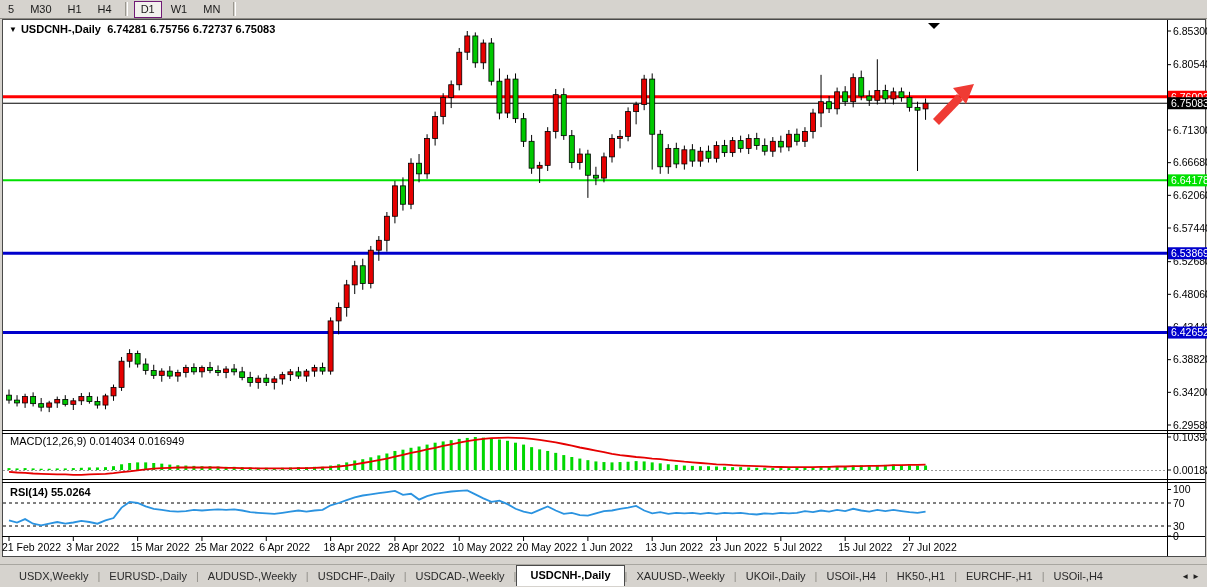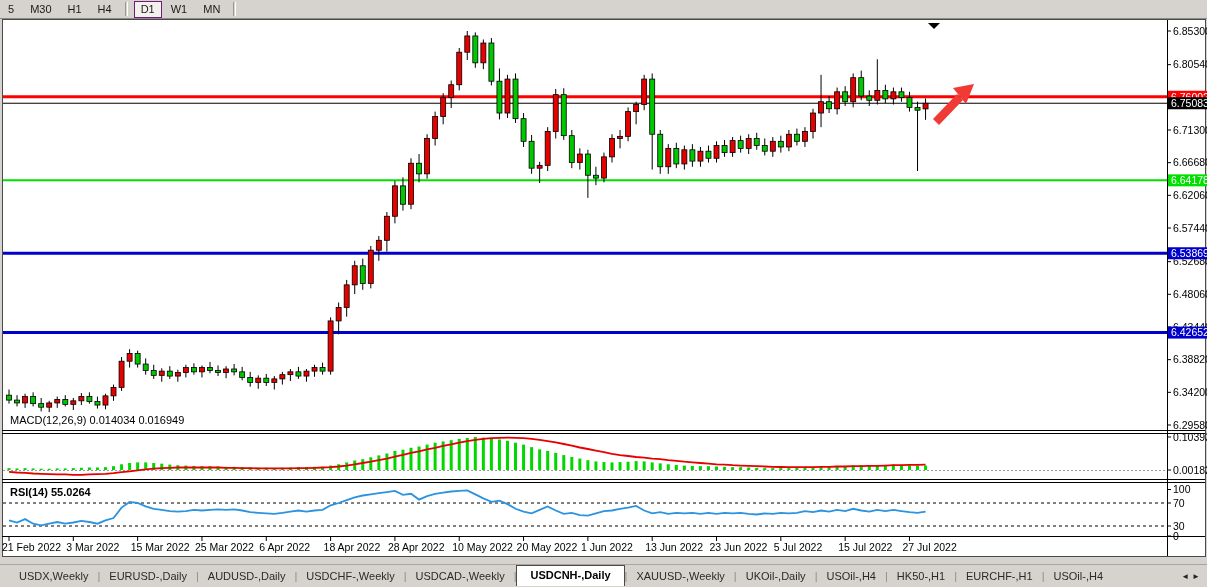--- a/index.html
+++ b/index.html
@@ -9,21 +9,21 @@
        align-items:center;background:#d6d3ce;z-index:5;}
   .tf-btn{font-size:11px;color:#1a1a1a;padding:0 6px;line-height:15px;margin:0 1px;
        border:1px solid transparent;white-space:nowrap;}
   .tf-btn.active{background:#f2f1ed;border:1px solid #701a75;}
   .tb-sep{width:1px;height:14px;border-left:1px solid #9a9890;border-right:1px solid #ffffff;margin:0 5px;}
   svg{position:absolute;top:0;left:0;}
   svg text{font-family:"Liberation Sans",sans-serif;}
   .chart-title{position:absolute;left:9px;top:23px;font-size:11px;font-weight:bold;color:#000;z-index:4;}
   .chart-title .tri{font-size:8px;margin-right:4px;vertical-align:1px;}
   .ind-label{position:absolute;left:10px;font-size:11px;color:#000;z-index:4;}
-  .macd-pos{top:414px;}
+  .macd-pos{top:435px;}
   .rsi-pos{top:486px;font-weight:bold;}
   .tabbar{position:absolute;left:0;right:0;bottom:0;height:22px;background:#d6d3ce;
        border-top:1px solid #a8a6a0;display:flex;align-items:center;padding-left:10px;z-index:5;margin-top:24px;}
   .tab{font-size:11px;color:#2a2a2a;padding:4px 9px;white-space:nowrap;}
   .tab.active{background:#ffffff;border:1px solid #4a4a4a;border-bottom:none;
        font-weight:bold;color:#000;padding:3px 13px 5px 13px;margin-top:-2px;}
   .tab-sep{color:#8f8d87;font-size:11px;}
   .tab-nav{position:absolute;right:4px;top:7px;font-size:8px;color:#222;letter-spacing:3px;}
 </style>
 </head>
@@ -495,37 +495,40 @@
         <text x="709.52" y="551">23 Jun 2022</text>
         <line x1="780.8399999999999" y1="537" x2="780.8399999999999" y2="541" stroke="#000"></line>
         <text x="773.8399999999999" y="551">5 Jul 2022</text>
         <line x1="845.1599999999999" y1="537" x2="845.1599999999999" y2="541" stroke="#000"></line>
         <text x="838.1599999999999" y="551">15 Jul 2022</text>
         <line x1="909.4799999999999" y1="537" x2="909.4799999999999" y2="541" stroke="#000"></line>
         <text x="902.4799999999999" y="551">27 Jul 2022</text>
       </g>
     </svg>
 
+  <div class="chart-title">
+    <span class="tri">▼</span><span>USDCNH-,Daily</span>&nbsp;&nbsp;<span>6.74281 6.75756 6.72737 6.75083</span>
+  </div>
 
   <div class="ind-label macd-pos">
     <span>MACD(12,26,9)</span>&nbsp;<span>0.014034 0.016949</span>
   </div>
 
   <div class="ind-label rsi-pos">
     <span>RSI(14)</span>&nbsp;<span>55.0264</span>
   </div>
 
   <div class="tabbar" id="tab-row">
     <span class="tab">USDX,Weekly</span>
       <span class="tab-sep">|</span>
       <span class="tab">EURUSD-,Daily</span>
       <span class="tab-sep">|</span>
-      <span class="tab">AUDUSD-,Daily</span>
-      <span class="tab-sep">|</span>
-      <span class="tab">USDCHF-,Weekly</span>
+      <span class="tab">AUDUSD-,Weekly</span>
+      <span class="tab-sep">|</span>
+      <span class="tab">USDCHF-,Daily</span>
       <span class="tab-sep">|</span>
       <span class="tab">USDCAD-,Weekly</span>
       <span class="tab-sep">|</span>
       <span class="tab active">USDCNH-,Daily</span>
       <span class="tab-sep">|</span>
       <span class="tab">XAUUSD-,Weekly</span>
       <span class="tab-sep">|</span>
       <span class="tab">UKOil-,Daily</span>
       <span class="tab-sep">|</span>
       <span class="tab">USOil-,H4</span>

